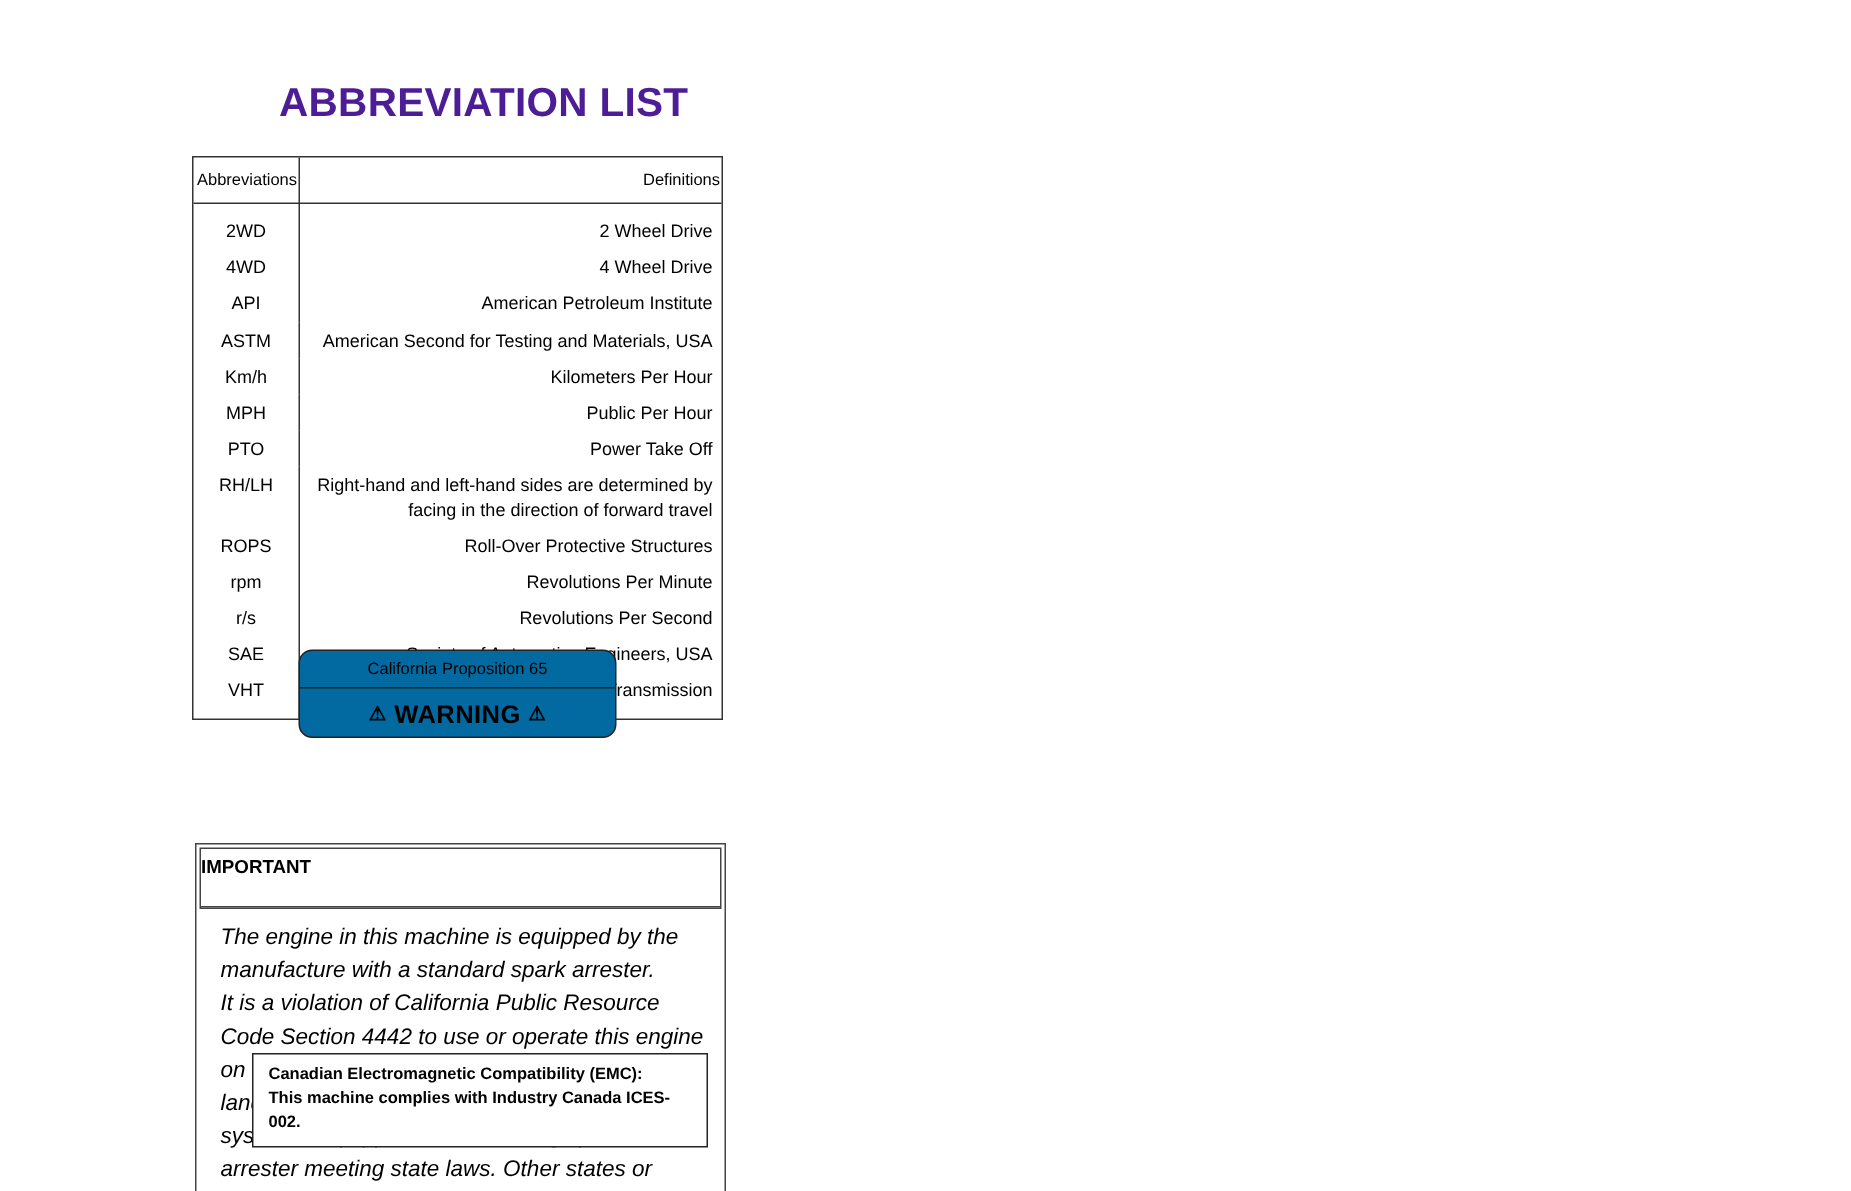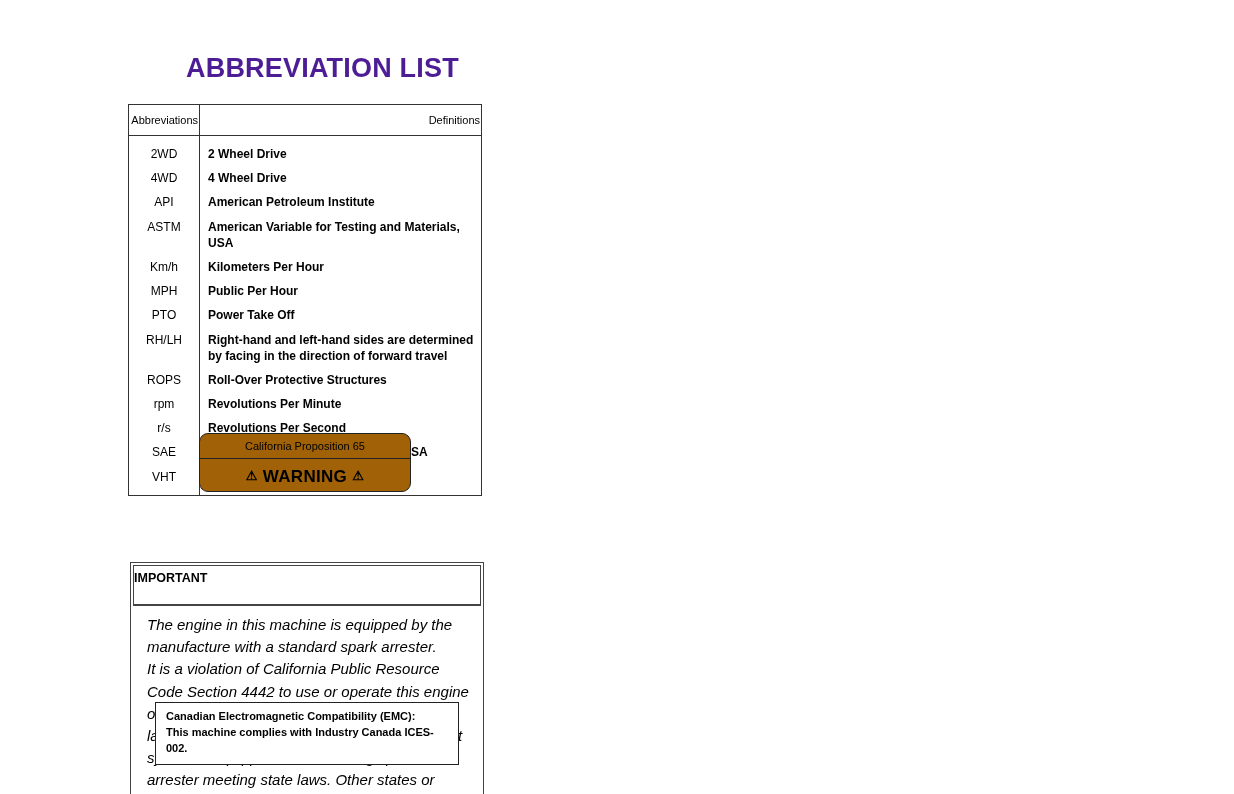--- a/index.html
+++ b/index.html
@@ -62,39 +62,38 @@
     padding-top: 10px;
   }
   #abbrev-table td.abbr {
     width: 68px;
     text-align: center;
     border-right: 1px solid #333;
     padding: 4px 2px 4px 2px;
     line-height: 1.35;
   }
   #abbrev-table td.def {
-    text-align: left;
+    text-align: right;
     padding: 4px 6px 4px 8px;
     line-height: 1.35;
-    font-weight: bold;
   }
   #abbrev-table tbody tr:last-child td {
     padding-bottom: 10px;
   }
 
   
   #prop65-box {
     position: absolute;
     left: 199px;
     top: 433px;
     width: 212px;
     border: 1px solid #222;
     border-radius: 9px;
     box-sizing: border-box;
-    background: #a16207;
+    background: #0369a1;
   }
   #prop65-title {
     text-align: center;
     font-size: 11px;
     padding: 6px 4px 6px 4px;
     border-bottom: 1px solid #222;
   }
   #prop65-warning {
     text-align: center;
     font-size: 17px;
@@ -138,21 +137,21 @@
   #important-body {
     font-size: 15px;
     line-height: 1.48;
     padding: 8px 12px 10px 14px;
     font-style: italic;
   }
 
   
   #emc-box {
     position: absolute;
-    left: 155px;
+    left: 168px;
     top: 702px;
     width: 304px;
     border: 1px solid #222;
     box-sizing: border-box;
     background: #fff;
     padding: 6px 8px 7px 10px;
   }
   #emc-box div {
     font-size: 11px;
     font-weight: bold;
@@ -180,21 +179,21 @@
       <tr>
         <td class="abbr">4WD</td>
         <td class="def">4 Wheel Drive</td>
       </tr>
       <tr>
         <td class="abbr">API</td>
         <td class="def">American Petroleum Institute</td>
       </tr>
       <tr>
         <td class="abbr">ASTM</td>
-        <td class="def">American Variable for Testing and Materials, USA</td>
+        <td class="def">American Second for Testing and Materials, USA</td>
       </tr>
       <tr>
         <td class="abbr">Km/h</td>
         <td class="def">Kilometers Per Hour</td>
       </tr>
       <tr>
         <td class="abbr">MPH</td>
         <td class="def">Public Per Hour</td>
       </tr>
       <tr>

